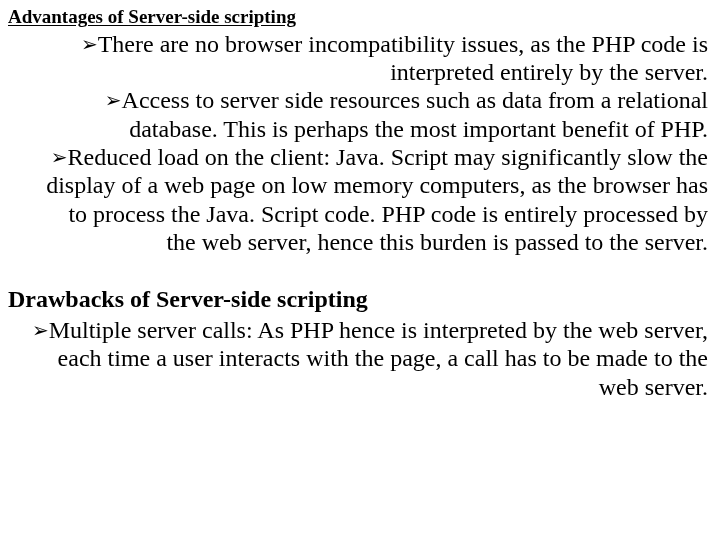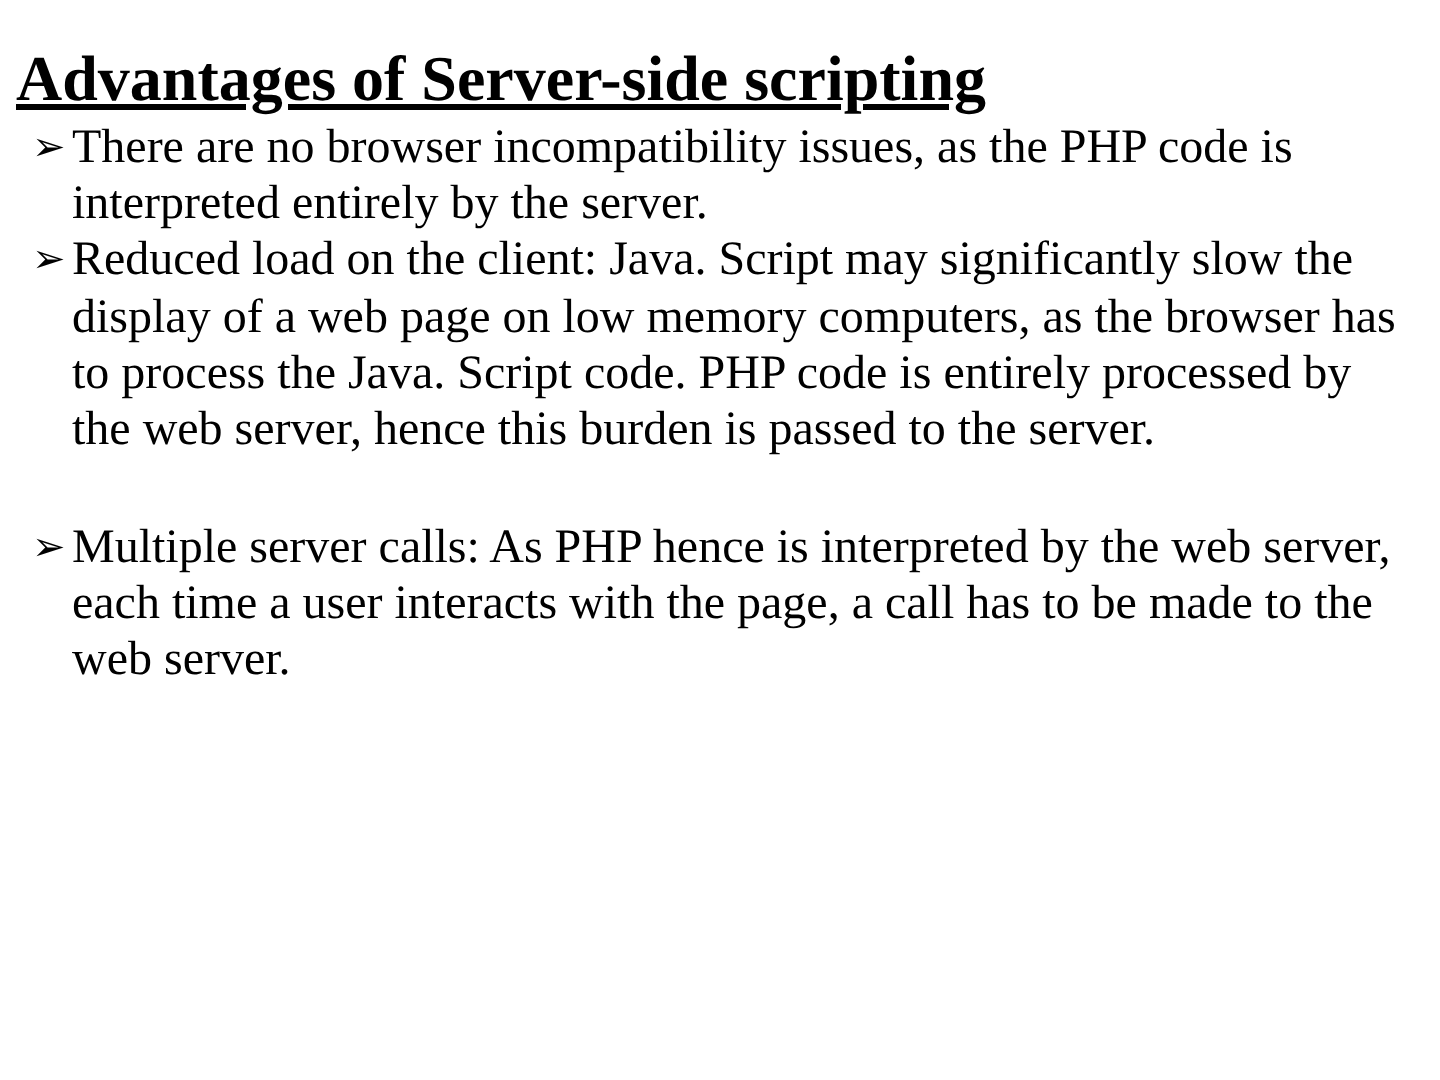--- a/index.html
+++ b/index.html
@@ -11,36 +11,37 @@
     font-family: "Times New Roman", Times, serif;
     color: #000000;
   }
   .page {
     padding: 6px 12px 0 8px;
     box-sizing: border-box;
     width: 720px;
   }
   .heading {
     font-weight: bold;
-    font-size: 32px;
+    font-size: 19px;
     line-height: 1.15;
-    margin: 15px 0 2px 0;
+    margin: 0 0 2px 0;
     text-decoration: underline;
     text-underline-offset: 2px;
   }
   .heading2 {
     font-weight: bold;
     font-size: 24px;
     line-height: 1.15;
     margin: 0 0 2px 0;
   }
   .bullets {
     margin: 0 0 26px 0;
     padding: 0;
     list-style: none;
+    text-align: right;
   }
   .bullets li {
     font-size: 24px;
     line-height: 1.18;
     padding-left: 28px;
     text-indent: -20px;
     margin: 0 0 0 0;
   }
   .bullets li::before {
     content: "➢";
@@ -57,23 +58,25 @@
 </style>
 </head>
 <body>
 
 <div class="page">
 
   <div class="heading">Advantages of Server-side scripting</div>
 
   <ul class="bullets">
     <li>There are no browser incompatibility issues, as the PHP code is interpreted entirely by the server.</li>
+    <li>Access to server side resources such as data from a relational database. This is perhaps the most important benefit of PHP.</li>
     <li>Reduced load on the client: Java. Script may significantly slow the display of a web page on low memory computers, as the browser has to process the Java. Script code. PHP code is entirely processed by the web server, hence this burden is passed to the server.</li>
   </ul>
 
   <div class="gap"></div>
 
+  <div class="heading2">Drawbacks of Server-side scripting</div>
 
   <ul class="bullets">
     <li>Multiple server calls: As PHP hence is interpreted by the web server, each time a user interacts with the page, a call has to be made to the web server.</li>
   </ul>
 
 </div>
 
 </body></html>

